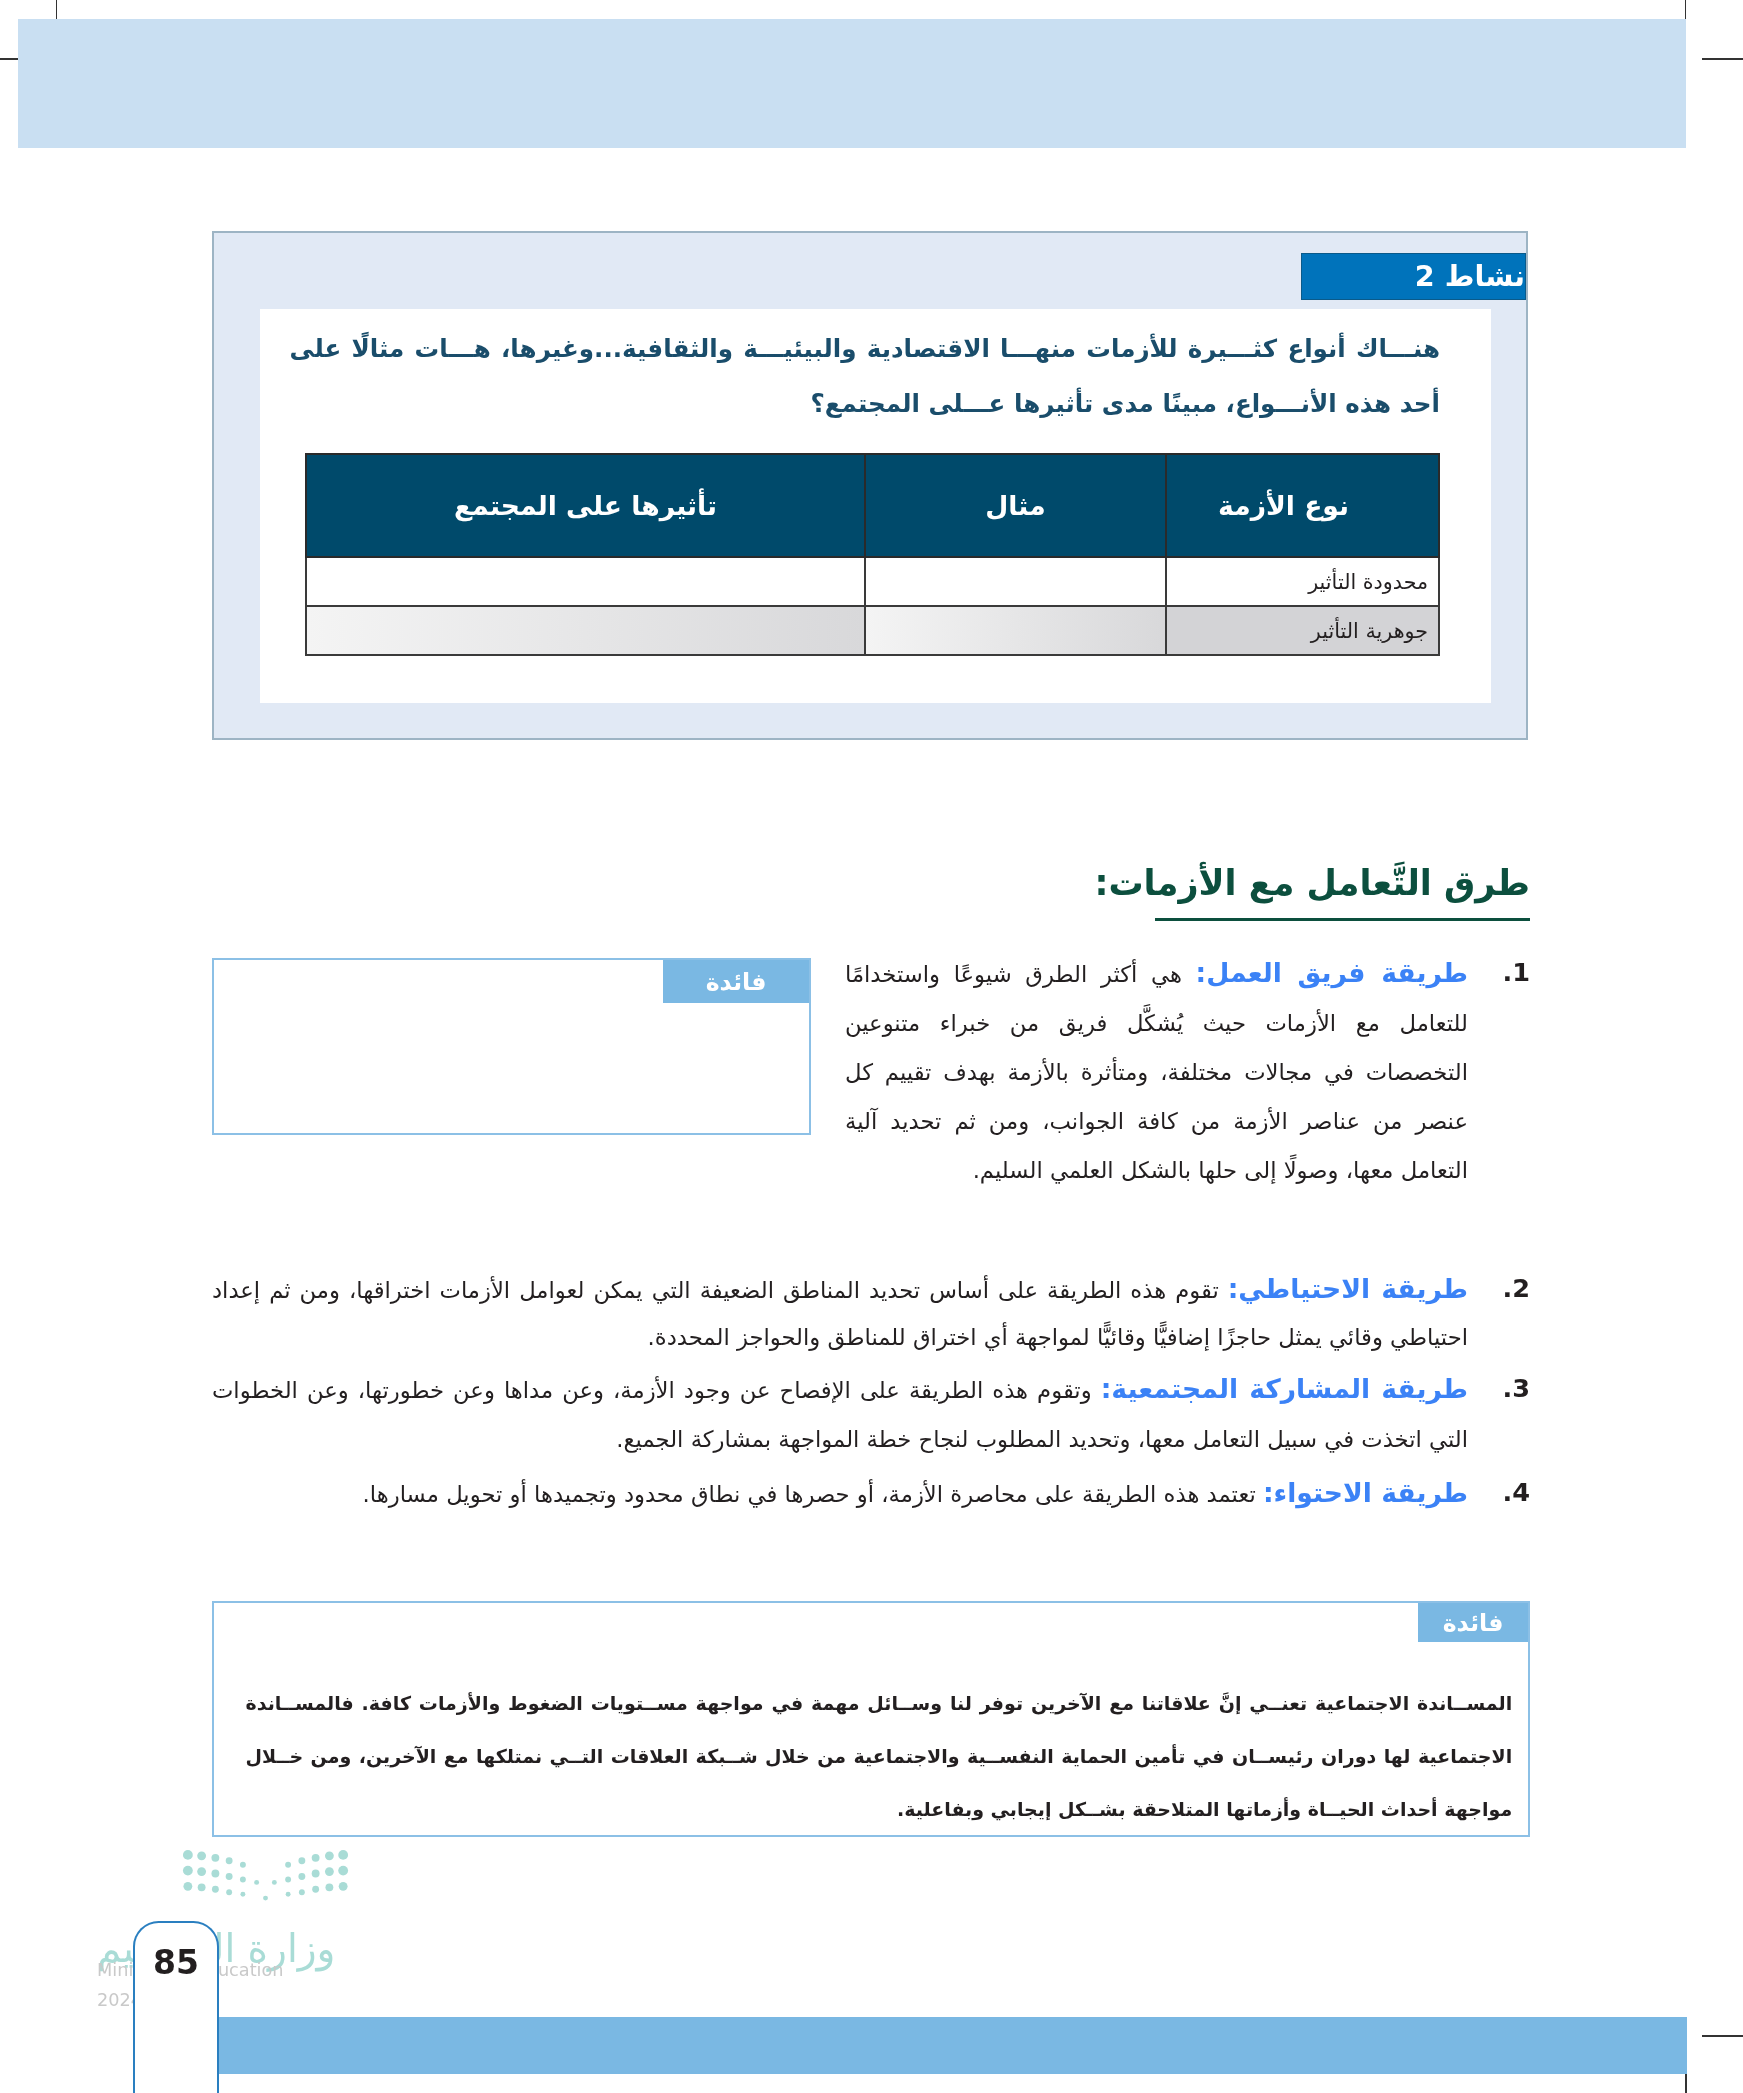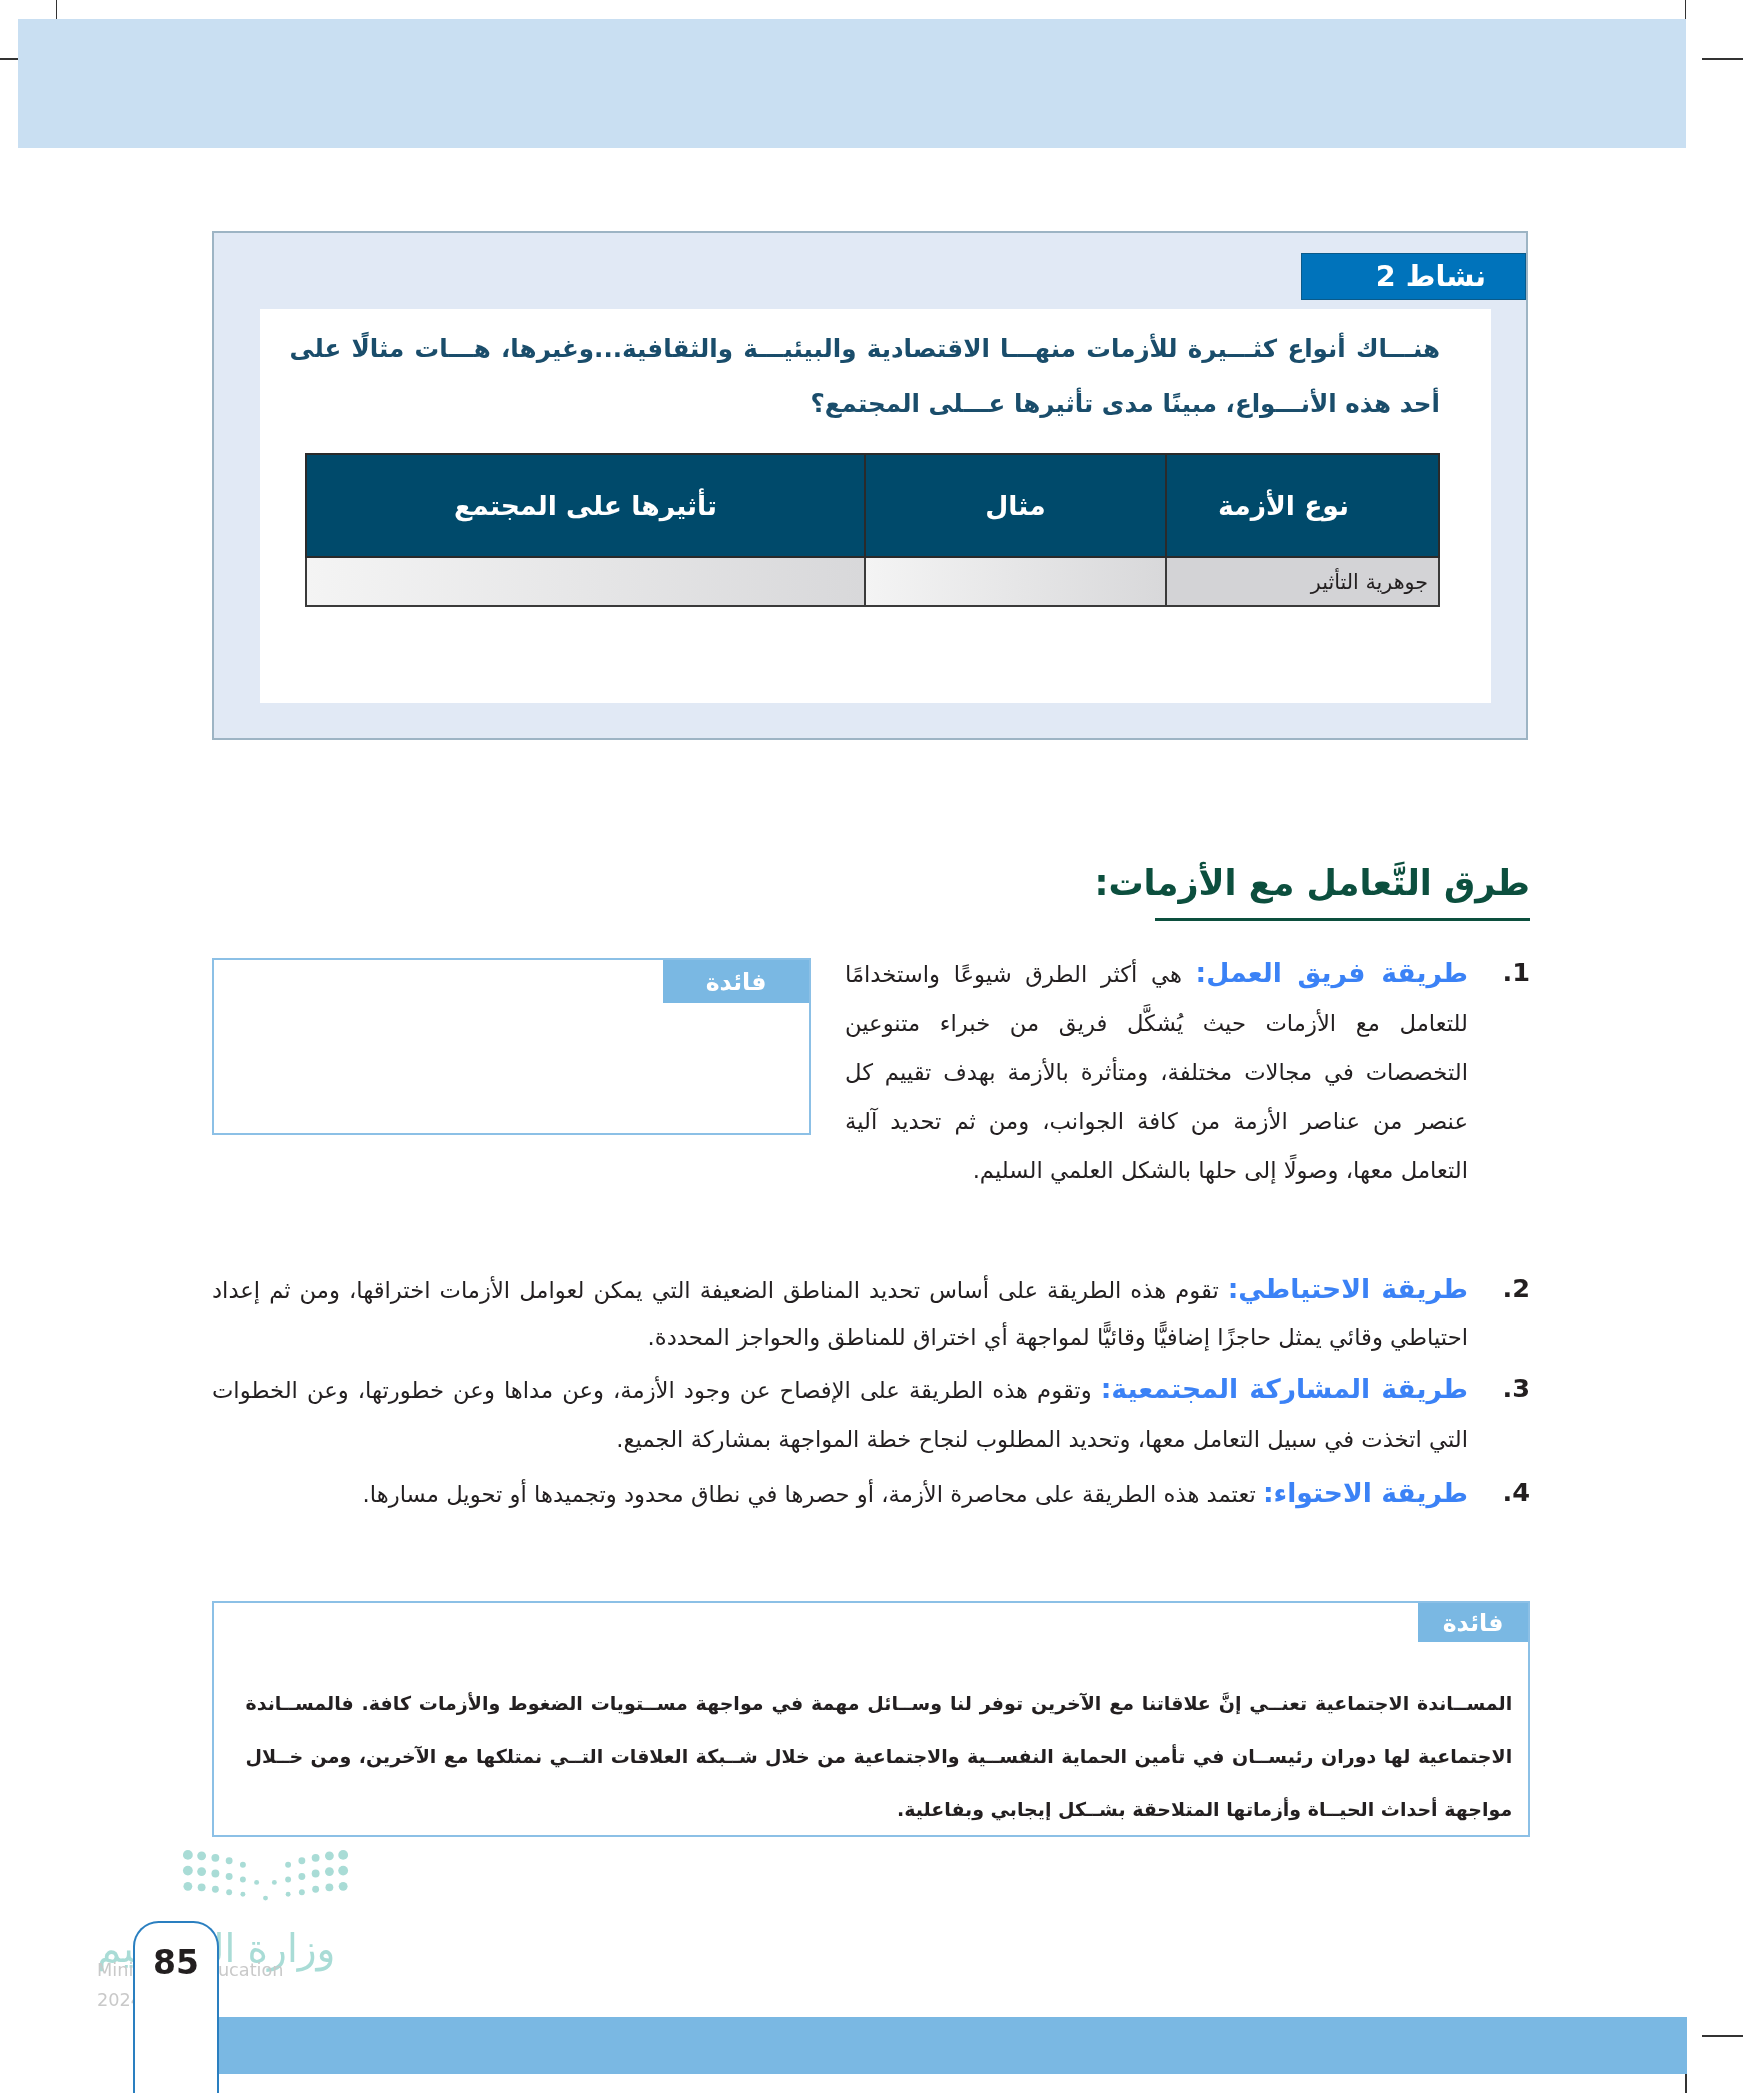--- a/index.html
+++ b/index.html
@@ -4,21 +4,21 @@
 <style>
   html, body { margin:0; padding:0; }
   body { width:1744px; height:2093px; position:relative; background:#ffffff; overflow:hidden;
          font-family:"DejaVu Sans", sans-serif; color:#231f20; }
   .abs { position:absolute; }
   .crop { position:absolute; background:#333; }
   #top-band { left:17.7px; top:18.7px; width:1668px; height:129px; background:#c9dff2; }
 
   #activity { left:212px; top:231px; width:1316px; height:509px; background:#e1e9f5; border:2px solid #9db4c4; box-sizing:border-box; }
   #activity-tab { right:0; top:19.7px; width:225px; height:47px; background:#0073bb; border:1px solid #0a5a8a; box-sizing:border-box;
-                  color:#fff; font-weight:bold; font-size:28.6px; direction:rtl; display:flex; align-items:center; padding-right:39px; }
+                  color:#fff; font-weight:bold; font-size:28.6px; direction:rtl; display:flex; align-items:center; }
   #activity-panel { left:46px; top:76px; width:1231px; height:394px; background:#fff; }
   #activity-question { position:absolute; right:51px; left:29.6px; top:11.8px; direction:rtl; text-align:justify; text-align-last:right;
                        font-weight:bold; font-size:24.6px; line-height:55px; color:#1a4d6b; }
   #crisis-table { position:absolute; left:45px; top:144px; width:1135px; border-collapse:collapse; direction:rtl; }
   #crisis-table th { background:#004a6b; color:#fff; font-size:26.6px; font-weight:bold; height:99px; border:2px solid #2a2a2a; text-align:center; }
   #crisis-table th:first-child { padding-right:39px; }
   #crisis-table td { border:2px solid #3a3a3a; height:47px; font-size:20.7px; text-align:right; padding:0 9.9px; }
   #crisis-table tr.row2 td { background:linear-gradient(to left, #d8d8da, #f4f4f4); }
   #crisis-table tr.row2 td:first-child { background:#d3d3d6; }
 
@@ -70,20 +70,25 @@
     <div id="activity-question">هنـــاك أنواع كثـــيرة للأزمات منهـــا الاقتصادية والبيئيـــة والثقافية...وغيرها، هـــات مثالًا على أحد هذه الأنـــواع، مبينًا مدى تأثيرها عـــلى المجتمع؟</div>
     <table id="crisis-table">
       <thead>
         <tr>
           <th style="width:231px;">نوع الأزمة</th>
           <th style="width:297px;">مثال</th>
           <th>تأثيرها على المجتمع</th>
         </tr>
       </thead>
       <tbody>
+        <tr class="row1">
+          <td>محدودة التأثير</td>
+          <td></td>
+          <td></td>
+        </tr>
         <tr class="row2">
           <td>جوهرية التأثير</td>
           <td></td>
           <td></td>
         </tr>
       </tbody>
     </table>
   </div>
 </div>
 

